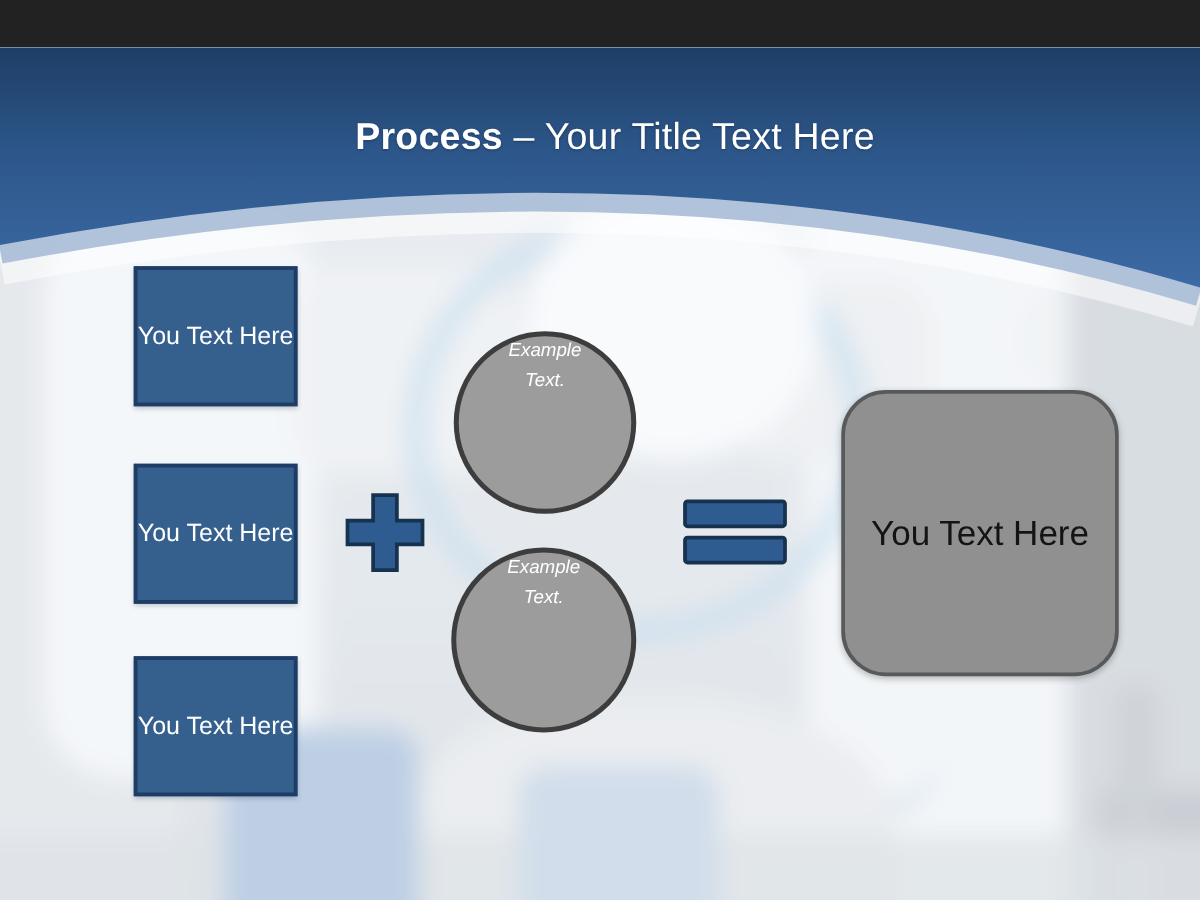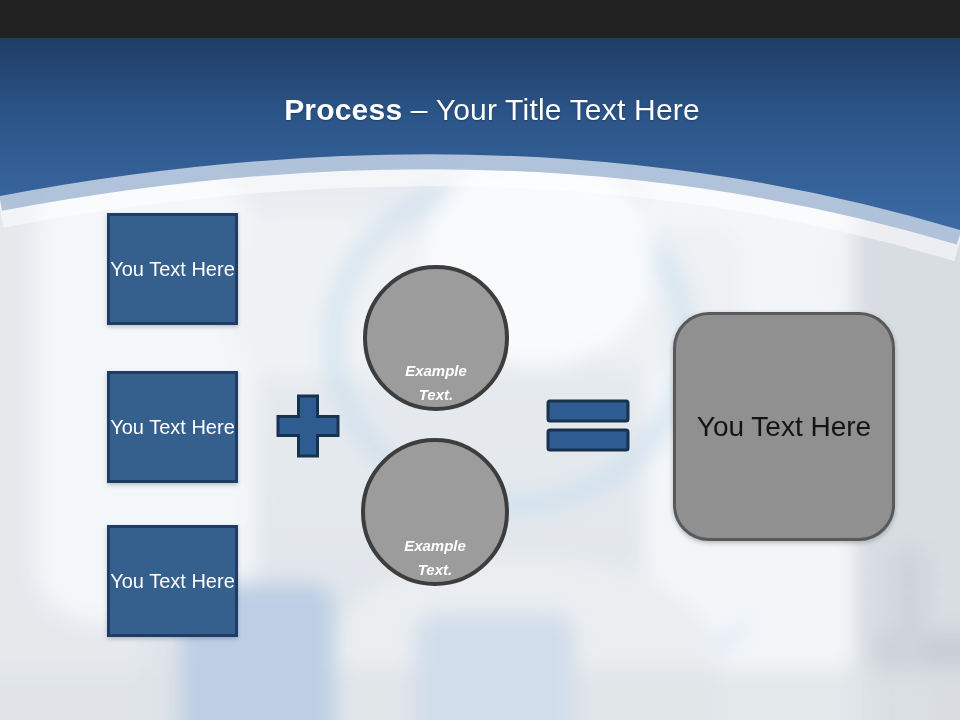--- a/index.html
+++ b/index.html
@@ -49,22 +49,22 @@
     display:flex;align-items:center;justify-content:center;
     box-shadow:0 2px 4px rgba(20,40,70,.25);
   }
   .tbox.t1{top:175px;} .tbox.t2{top:333px;} .tbox.t3{top:487px;}
   .op-svg{position:absolute;}
   .op-plus{left:276px;top:356px;}
   .op-eq{left:546px;top:361px;}
   .circle{
     position:absolute;box-sizing:border-box;border-radius:50%;
     background:#9C9C9C;border:4px solid #3D3D3D;
-    color:#fff;font-size:15px;font-weight:bold;font-style:italic;line-height:1.6;
-    display:flex;align-items:flex-end;justify-content:center;text-align:center;
+    color:#fff;font-size:15px;font-weight:normal;font-style:italic;line-height:1.6;
+    display:flex;align-items:flex-start;justify-content:center;text-align:center;
   }
   .circle .lbl{width:76px;}
   .circle.c1{left:363px;top:227px;width:146px;height:146px;}
   .circle.c2{left:361px;top:400px;width:148px;height:148px;}
   .result{
     position:absolute;left:673px;top:274px;width:222px;height:229px;box-sizing:border-box;
     background:#909090;border:3px solid #58595B;border-radius:36px;
     color:#141414;font-size:28px;white-space:nowrap;
     display:flex;align-items:center;justify-content:center;
     box-shadow:0 2px 5px rgba(40,40,40,.3);

